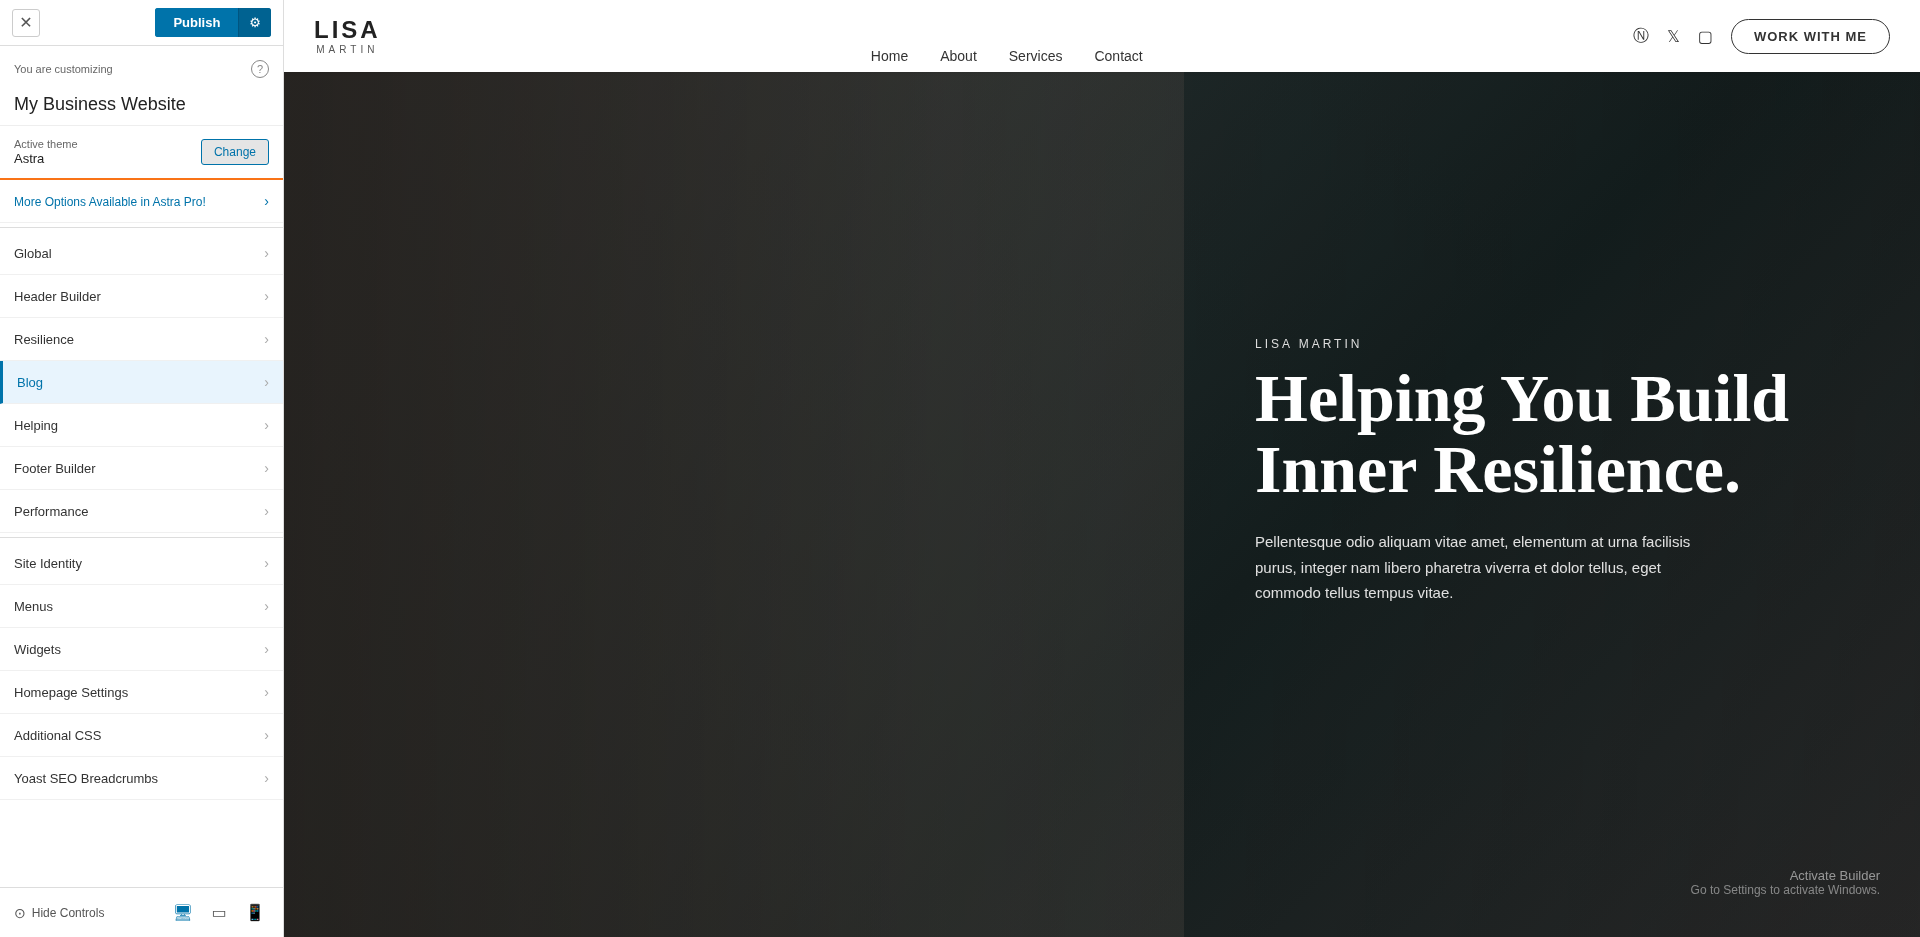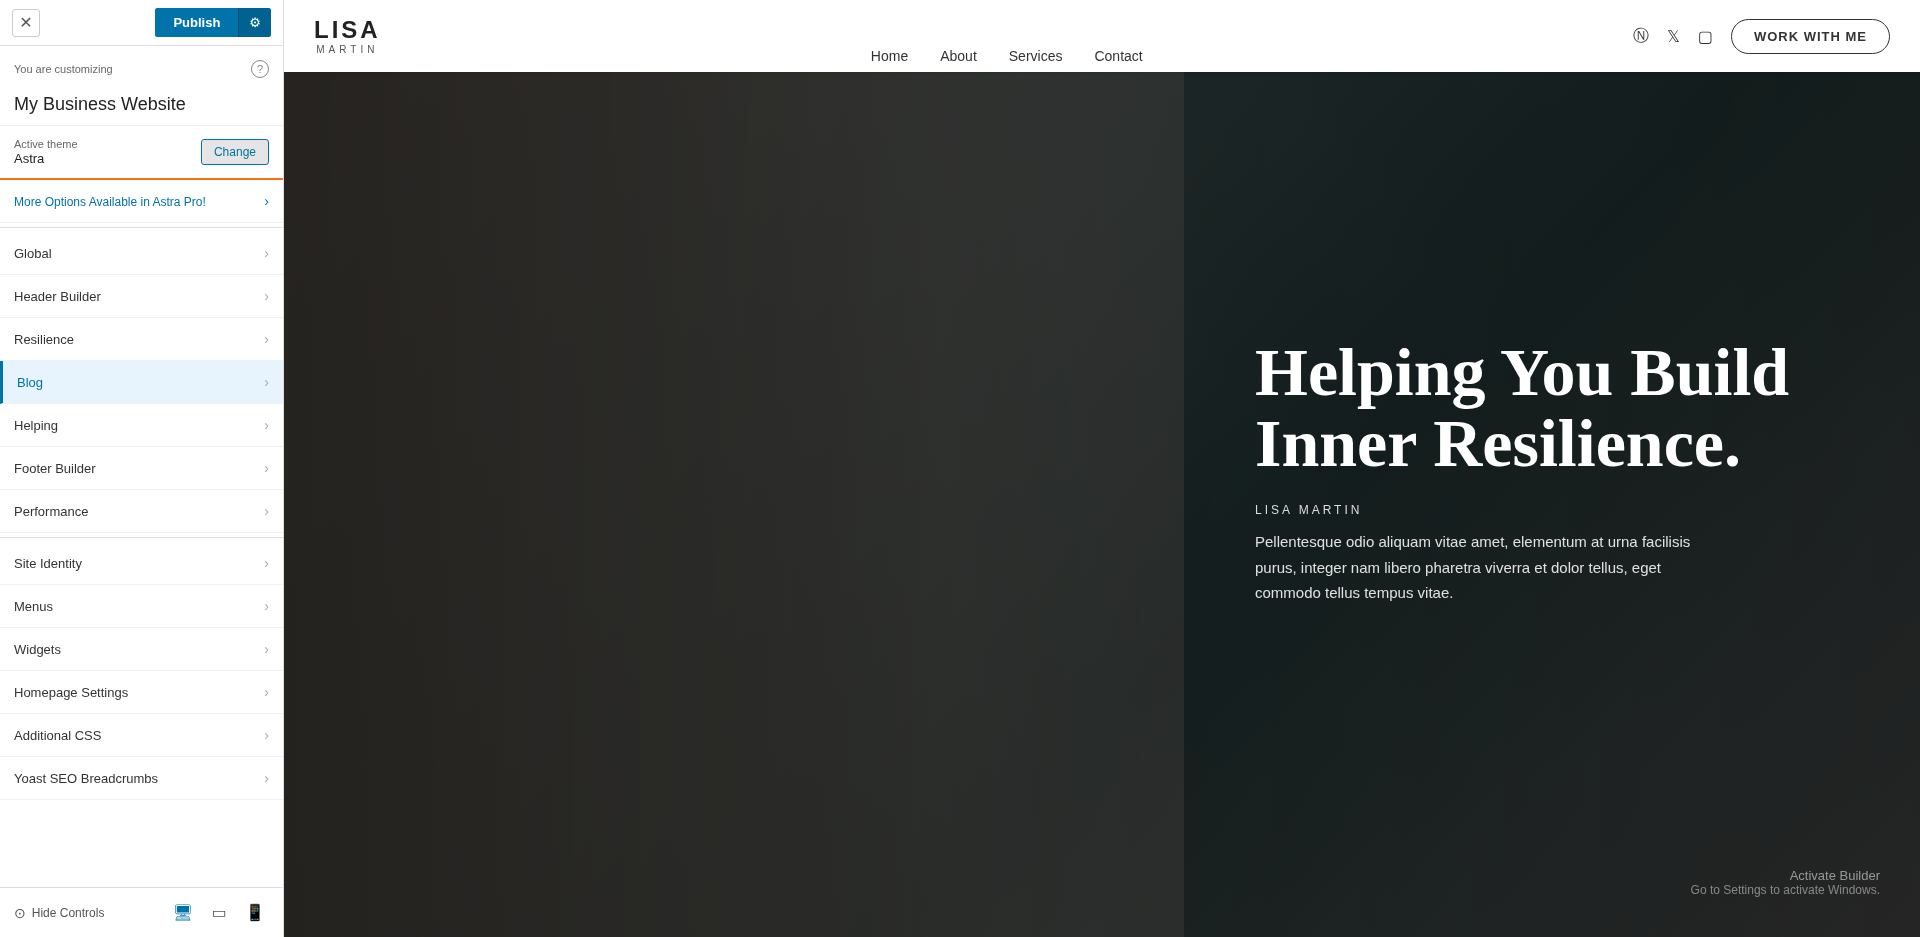--- a/index.html
+++ b/index.html
@@ -446,25 +446,25 @@
       <div id="header-right">
         <span class="social-icon">Ⓝ</span>
         <span class="social-icon">𝕏</span>
         <span class="social-icon">▢</span>
         <button id="work-with-me-btn">WORK WITH ME</button>
       </div>
     </div>
 
     <div id="hero-section">
       <div id="hero-content">
+        <div id="hero-author">LISA MARTIN</div>
         <div id="hero-headline">
           <span>Helping You Build</span><br>
           <span>Inner Resilience.</span>
         </div>
-        <div id="hero-author">LISA MARTIN</div>
         <div id="hero-subtext">Pellentesque odio aliquam vitae amet, elementum at urna facilisis purus, integer nam libero pharetra viverra et dolor tellus, eget commodo tellus tempus vitae.</div>
       </div>
     </div>
 
     <div id="activate-windows">
       <div id="activate-title">Activate Builder</div>
       <div id="activate-sub">Go to Settings to activate Windows.</div>
     </div>
 
   </div>

